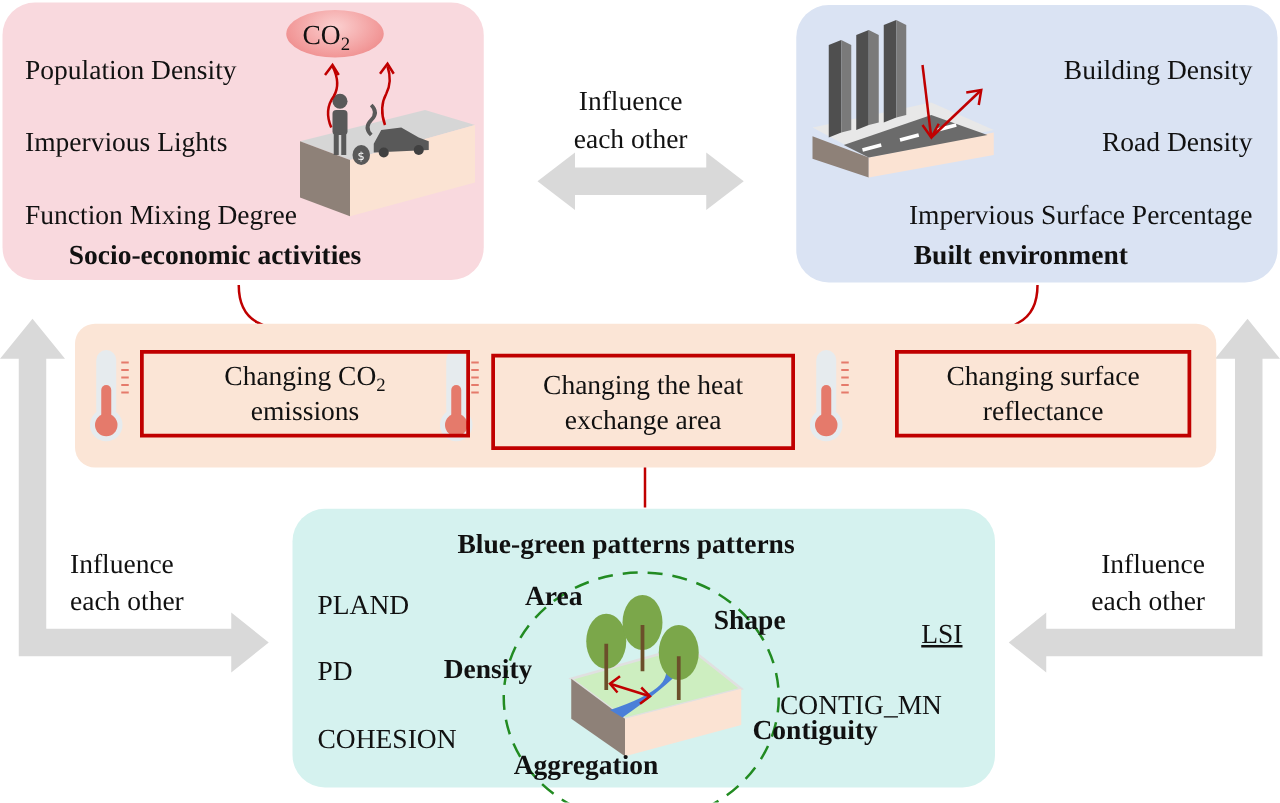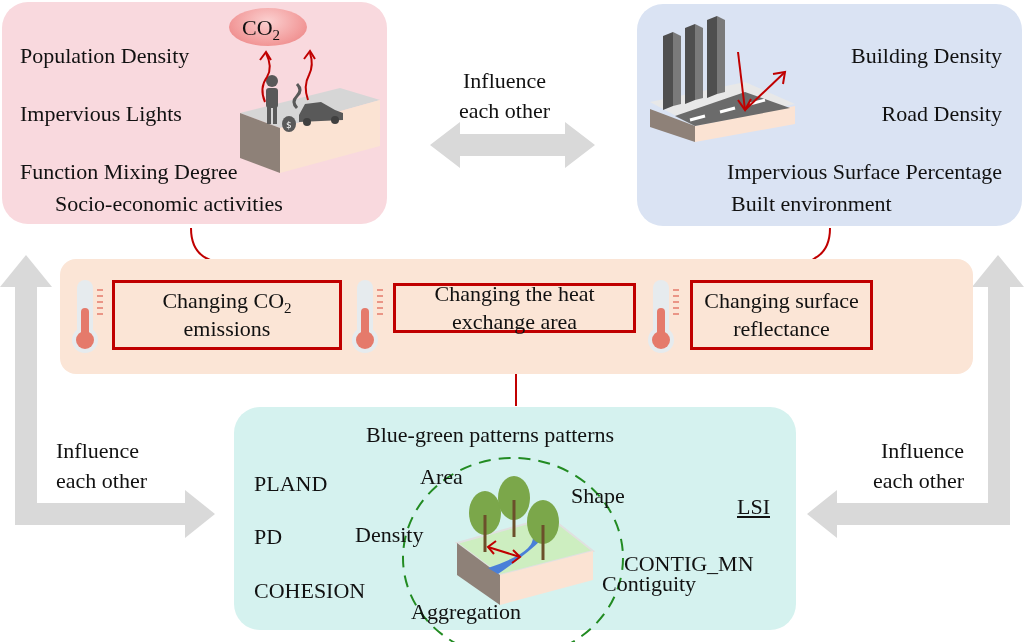--- a/index.html
+++ b/index.html
@@ -1,21 +1,21 @@
 <!DOCTYPE html>
 <html><head>
 <meta charset="utf-8">
 <style>
   html, body { margin:0; padding:0; background:#ffffff; }
   body { width:1024px; height:642px; position:relative; overflow:hidden;
          font-family:"Liberation Serif", "DejaVu Serif", serif; color:#111; }
   .abs { position:absolute; }
   .panel { position:absolute; border-radius:26px; }
   .txt { position:absolute; font-size:22px; line-height:26px; white-space:nowrap; }
-  .bold { font-weight:normal; }
+  .bold { font-weight:bold; }
   .effect-box { position:absolute; border:3px solid #c00000; box-sizing:border-box;
                 display:flex; align-items:center; justify-content:center; text-align:center;
                 font-size:22px; line-height:28px; background:transparent; }
   svg.layer { position:absolute; left:0; top:0; }
   sub { font-size:15px; vertical-align:-5px; line-height:0; }
 </style>
 </head>
 <body>
 
 <svg class="layer" width="1024" height="642">
@@ -138,33 +138,33 @@
     <circle cx="13" cy="62" r="9" fill="#e57a6b"></circle>
   <g stroke="#e57a6b" stroke-width="1.5">
       <line x1="25" y1="12" x2="31" y2="12"></line>
       <line x1="25" y1="18" x2="31" y2="18"></line>
       <line x1="25" y1="24" x2="31" y2="24"></line>
       <line x1="25" y1="30" x2="31" y2="30"></line>
       <line x1="25" y1="36" x2="31" y2="36"></line>
     </g>
 </svg>
 
-<div class="effect-box" style="left:112px;top:280px;width:230px;height:70px;">
+<div class="effect-box" style="left:112px;top:280px;width:264px;height:70px;">
   <div>
     <span>Changing CO</span><sub>2</sub><br>
     <span>emissions</span>
   </div>
 </div>
-<div class="effect-box" style="left:393px;top:283px;width:243px;height:50px;">
+<div class="effect-box" style="left:393px;top:283px;width:243px;height:77px;">
   <div>
     <span>Changing the heat</span><br>
     <span>exchange area</span>
   </div>
 </div>
-<div class="effect-box" style="left:690px;top:280px;width:183px;height:70px;">
+<div class="effect-box" style="left:716px;top:280px;width:237px;height:70px;">
   <div>
     <span>Changing surface</span><br>
     <span>reflectance</span>
   </div>
 </div>
 
 <div class="txt" style="left:56px;top:438px;">Influence</div>
 <div class="txt" style="left:56px;top:468px;">each other</div>
 <div class="txt" style="right:60px;top:438px;">Influence</div>
 <div class="txt" style="right:60px;top:468px;">each other</div>

